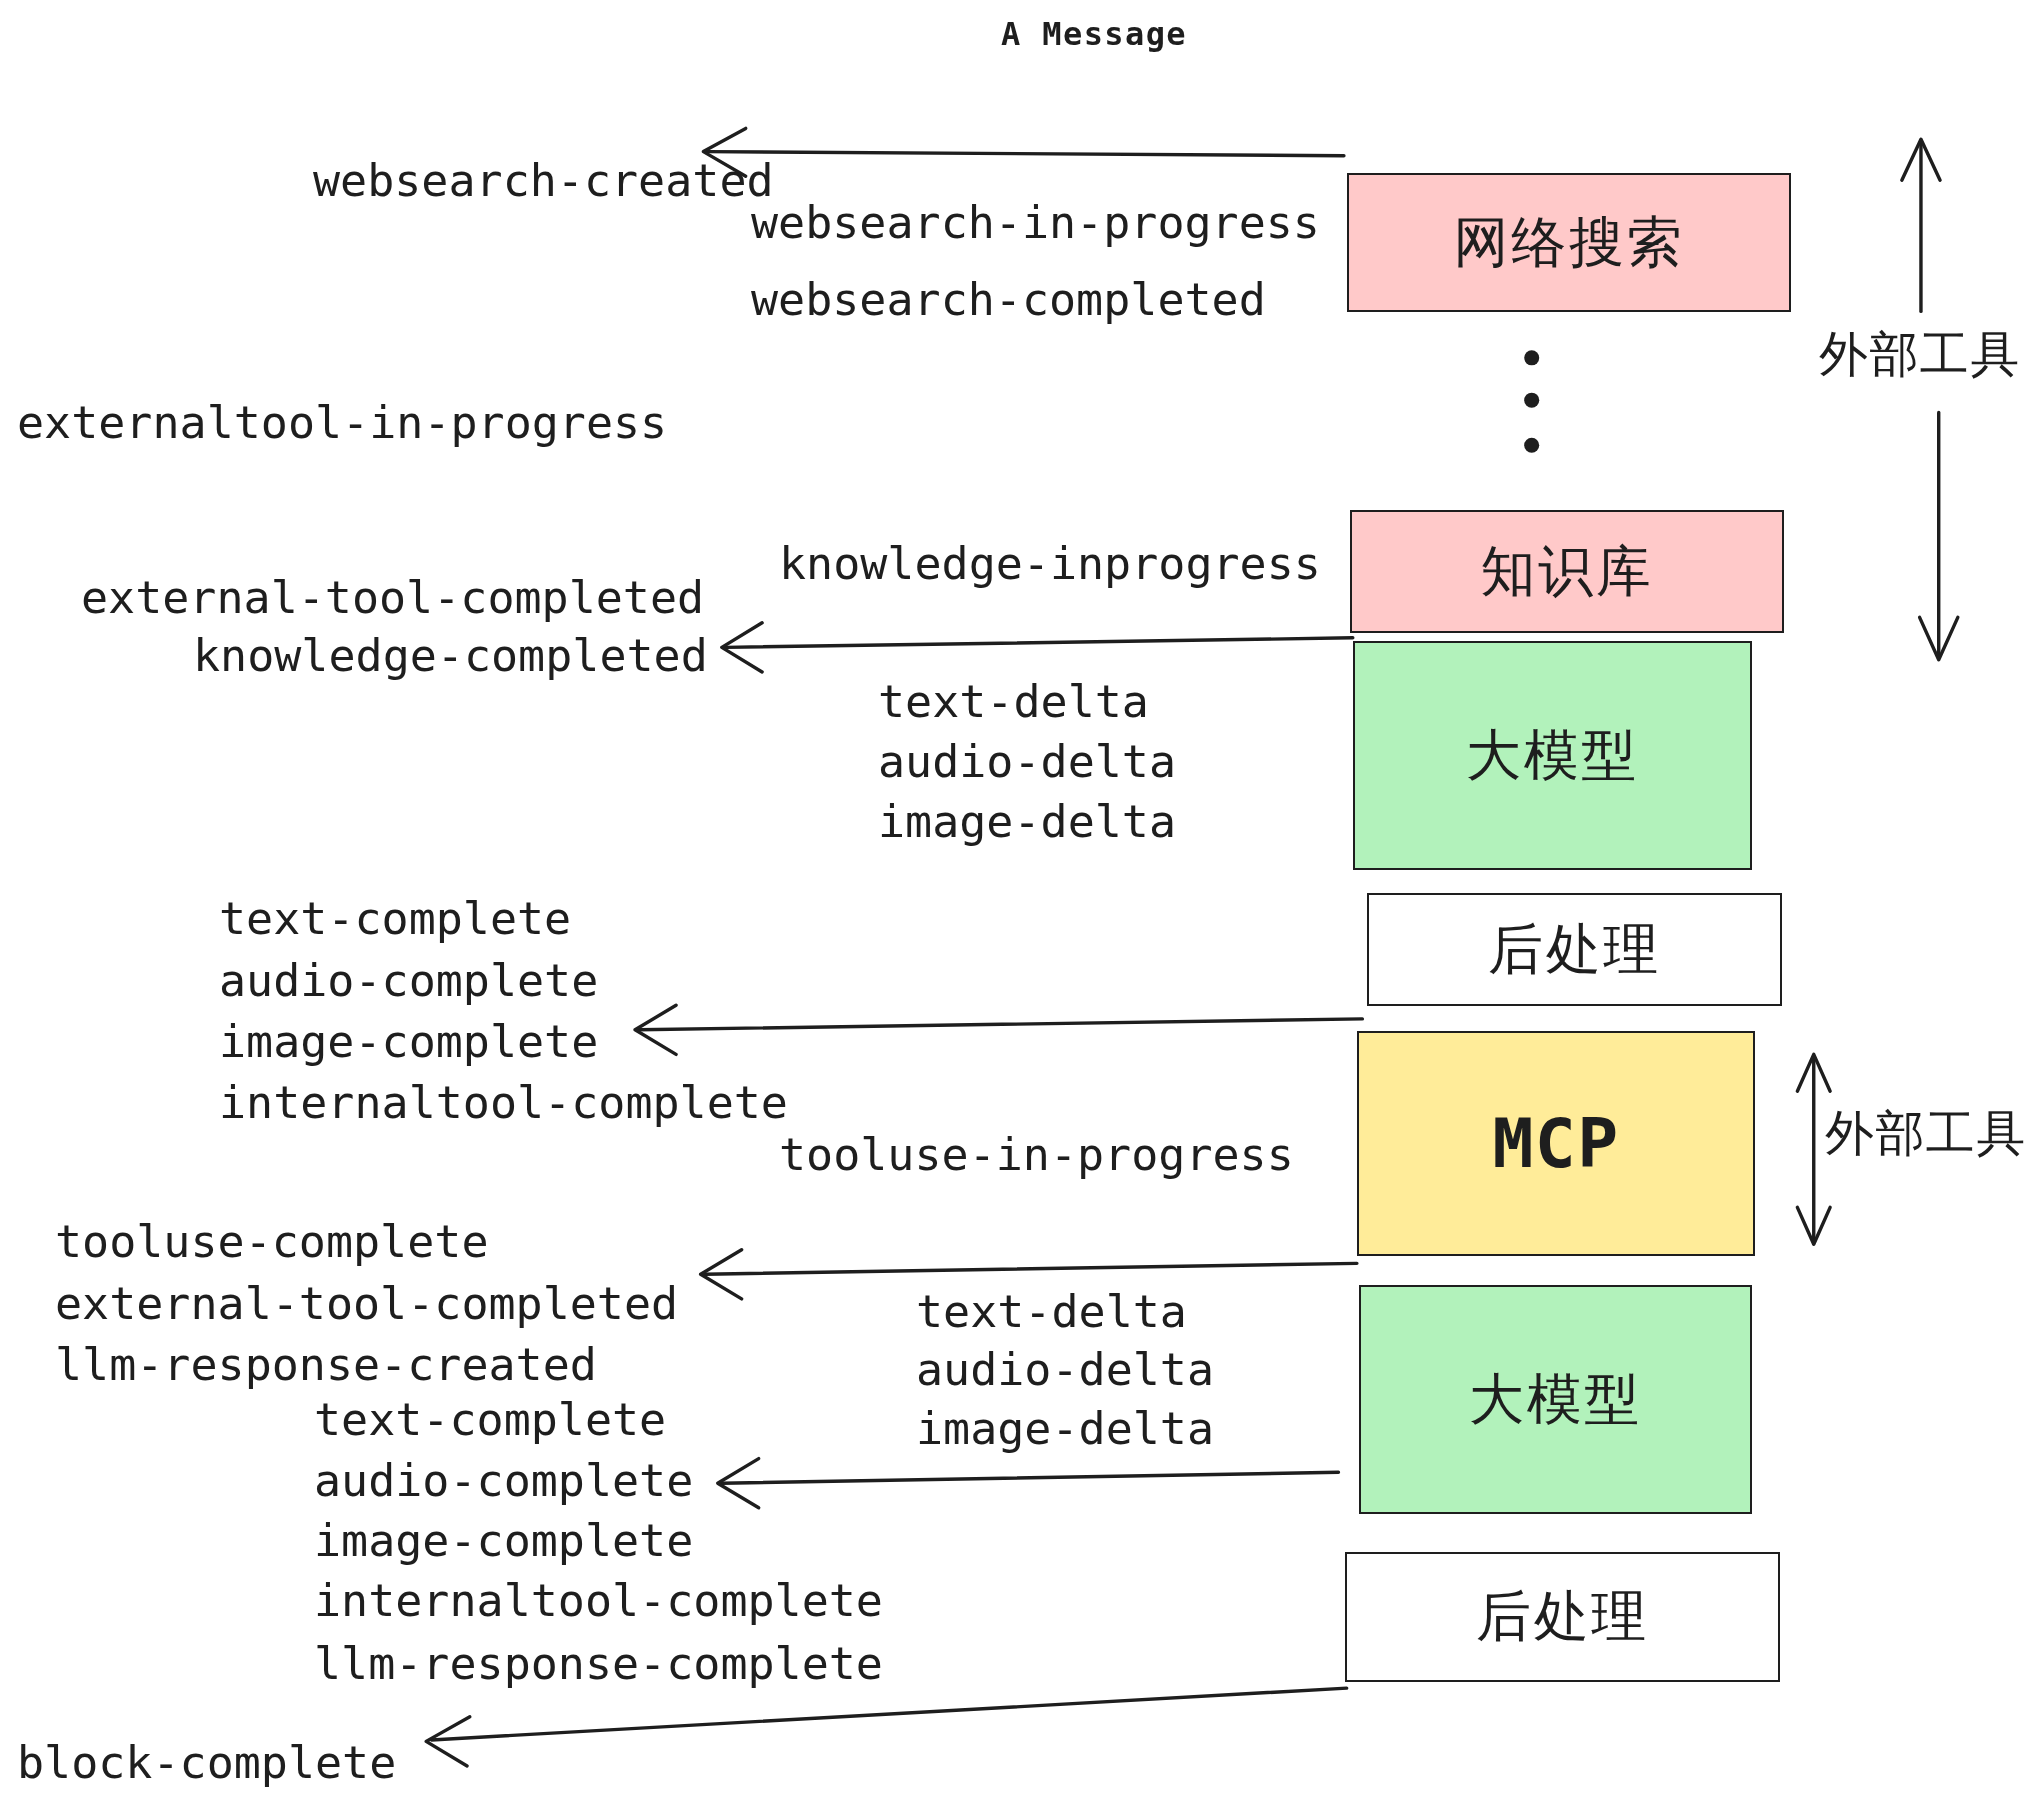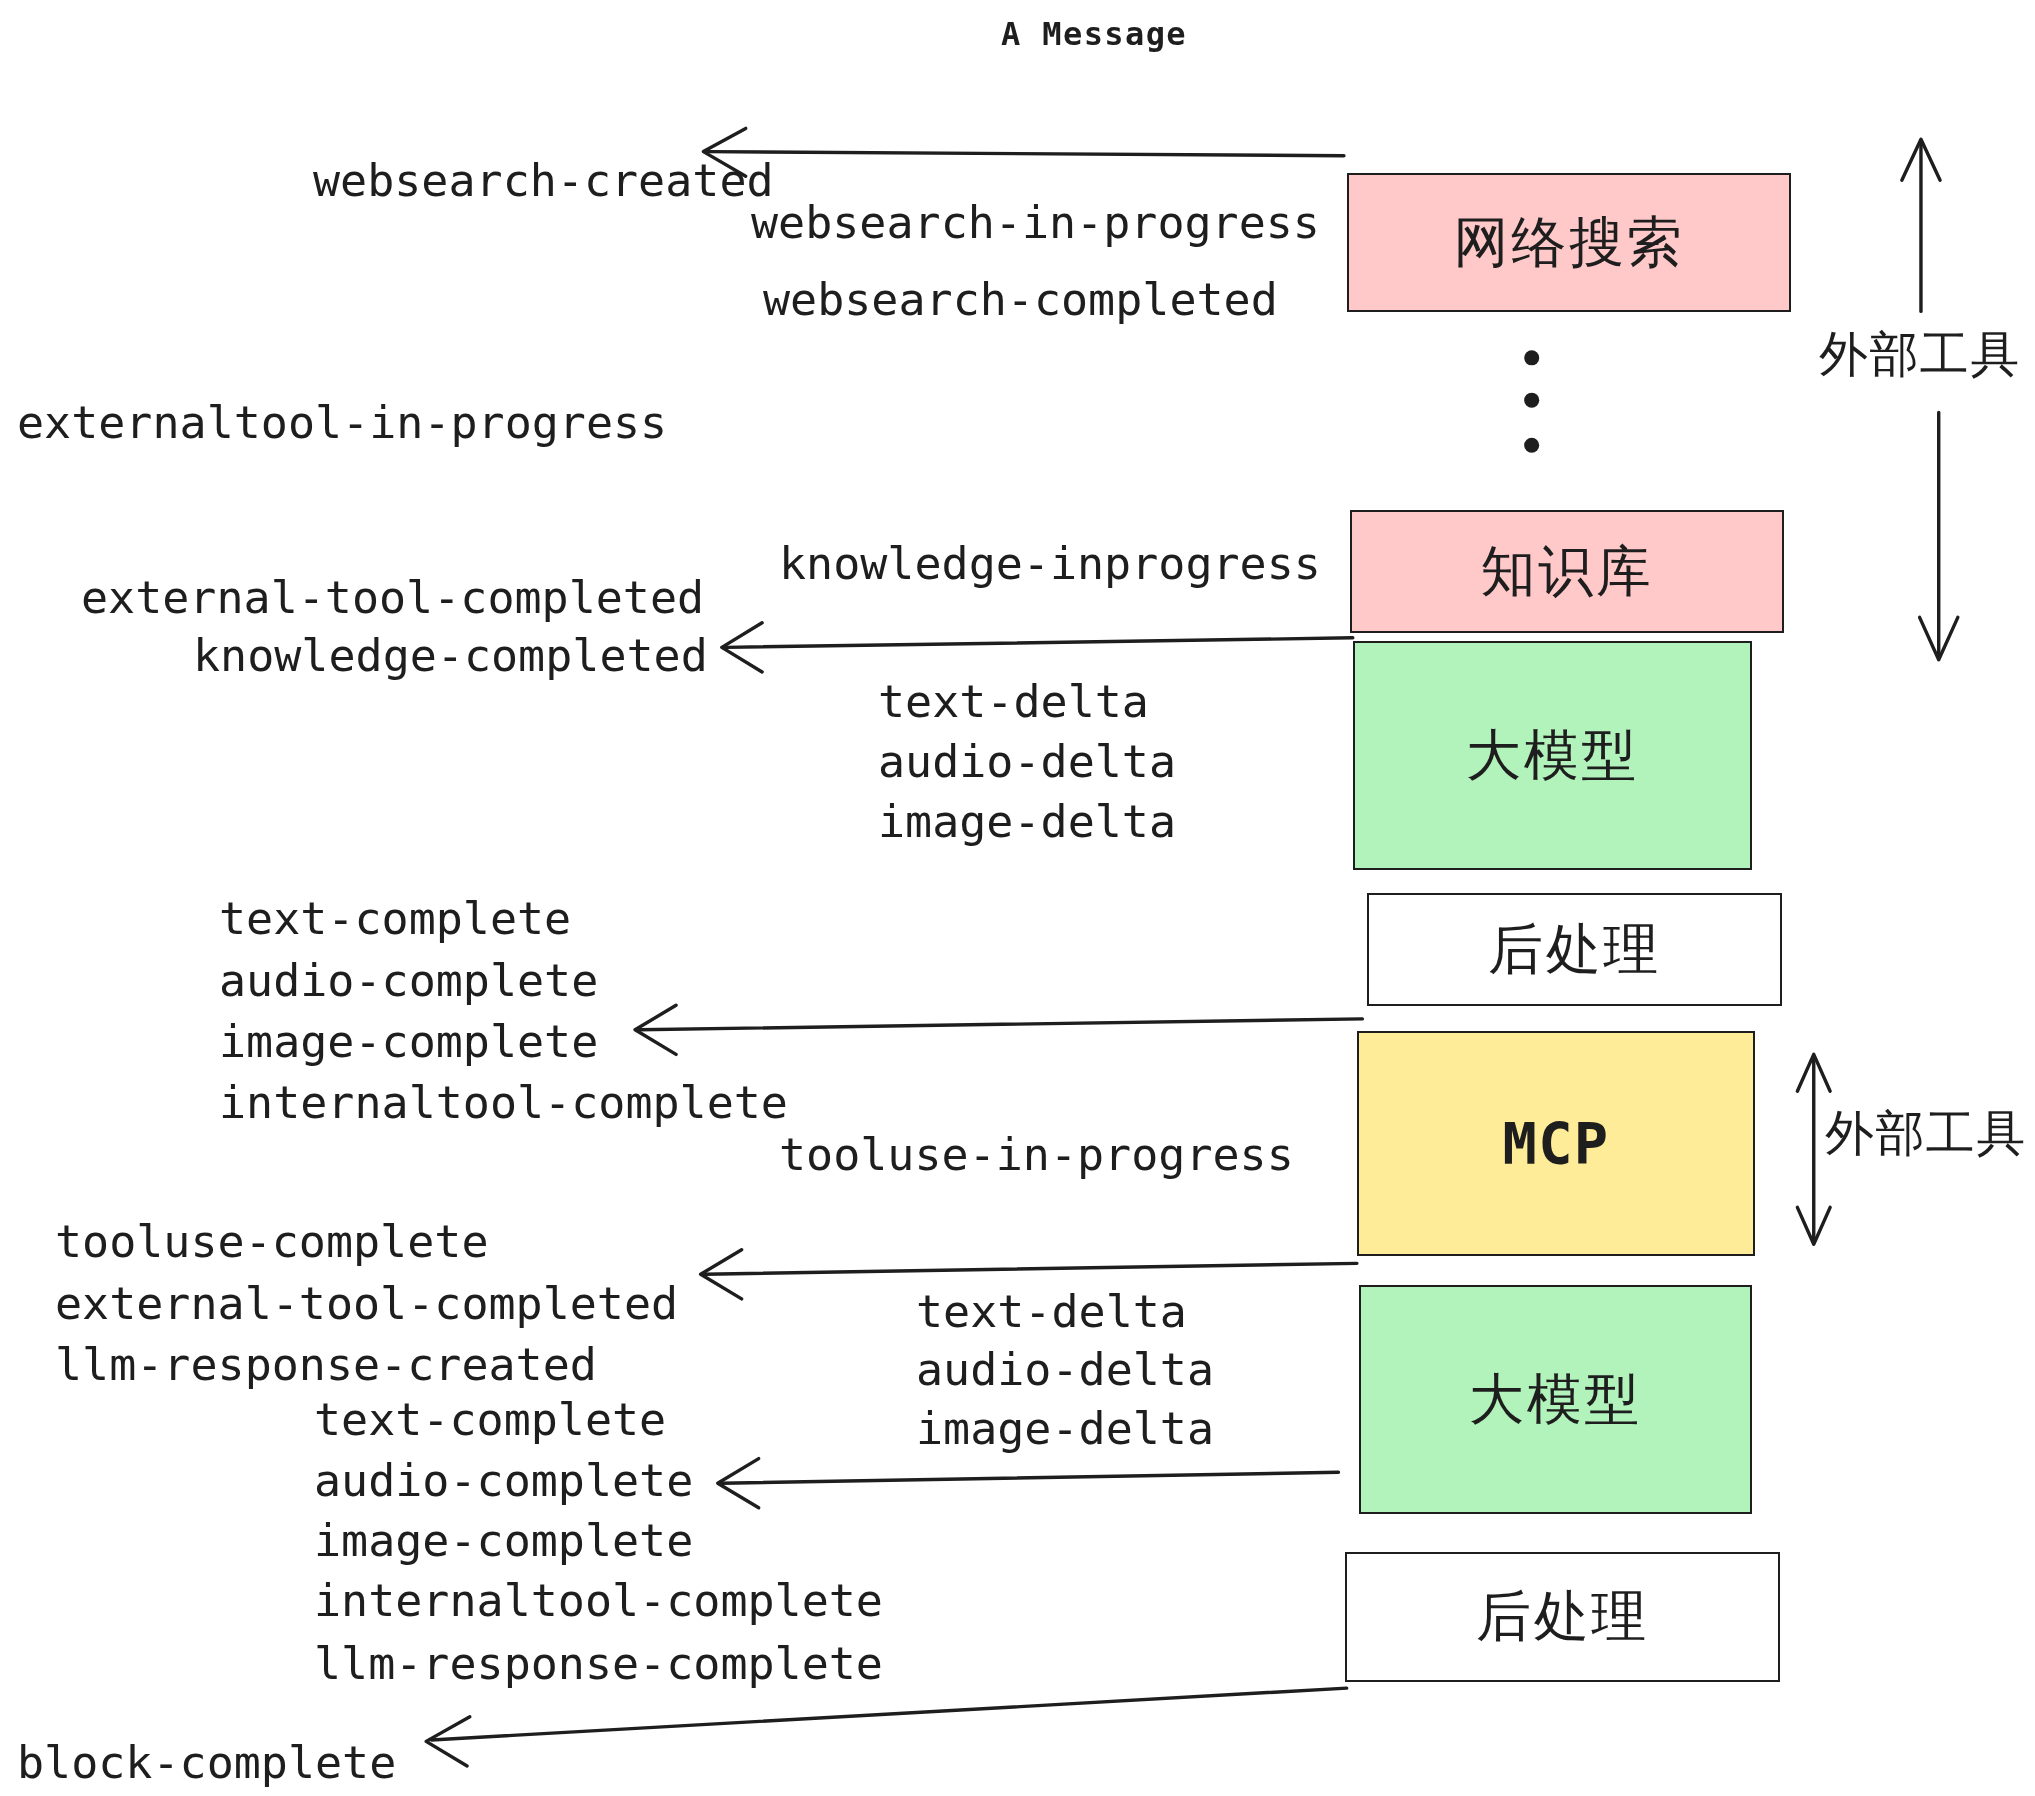--- a/index.html
+++ b/index.html
@@ -51,21 +51,21 @@
     font-family: "Liberation Sans", "DejaVu Sans", sans-serif;
     background: #ffffff;
     box-sizing: border-box;
   }
   .box-websearch { left: 1347px; top: 173px;  width: 444px; height: 139px; }
   .box-knowledge { left: 1350px; top: 510px;  width: 434px; height: 123px; }
   .box-llm-top   { left: 1353px; top: 641px;  width: 399px; height: 229px; }
   .box-post-top  { left: 1367px; top: 893px; width: 415px; height: 113px; }
   .box-mcp       { left: 1357px; top: 1031px; width: 398px; height: 225px;
                    font-family: "DejaVu Sans Mono", "Liberation Mono", monospace;
-                   font-weight: bold; font-size: 57px; letter-spacing: 1.4px; }
+                   font-weight: bold; font-size: 68px; letter-spacing: 1.4px; }
   .box-llm-bot   { left: 1359px; top: 1285px; width: 393px; height: 229px; }
   .box-post-bot  { left: 1345px; top: 1552px; width: 435px; height: 130px; }
   .side-label {
     position: absolute;
     font-size: 49px;
     line-height: 1;
     white-space: nowrap;
     font-family: "Liberation Sans", "DejaVu Sans", sans-serif;
     letter-spacing: 1.4px;
   }
@@ -131,21 +131,21 @@
       <circle cx="2243" cy="524" r="11"></circle>
       <circle cx="2243" cy="586" r="11"></circle>
       <circle cx="2243" cy="652" r="11"></circle>
     </g>
   </svg>
 
   <div class="title">A Message</div>
 
   <div class="evt" style="left:313px;  top:158px;">websearch-created</div>
   <div class="evt" style="left:751px; top:200px;">websearch-in-progress</div>
-  <div class="evt" style="left:751px; top:277px;margin-left:12px;">websearch-completed</div>
+  <div class="evt" style="left:751px; top:277px;">websearch-completed</div>
   <div class="evt" style="left:17px;   top:400px;">externaltool-in-progress</div>
   <div class="evt" style="left:779px; top:541px;">knowledge-inprogress</div>
   <div class="evt" style="left:81px;  top:575px;">external-tool-completed</div>
   <div class="evt" style="left:193px;  top:633px;">knowledge-completed</div>
   <div class="evt" style="left:878px; top:679px;">text-delta</div>
   <div class="evt" style="left:878px; top:739px;">audio-delta</div>
   <div class="evt" style="left:878px; top:799px;">image-delta</div>
   <div class="evt" style="left:219px;  top:896px;">text-complete</div>
   <div class="evt" style="left:219px;  top:958px;">audio-complete</div>
   <div class="evt" style="left:219px;  top:1019px;">image-complete</div>

